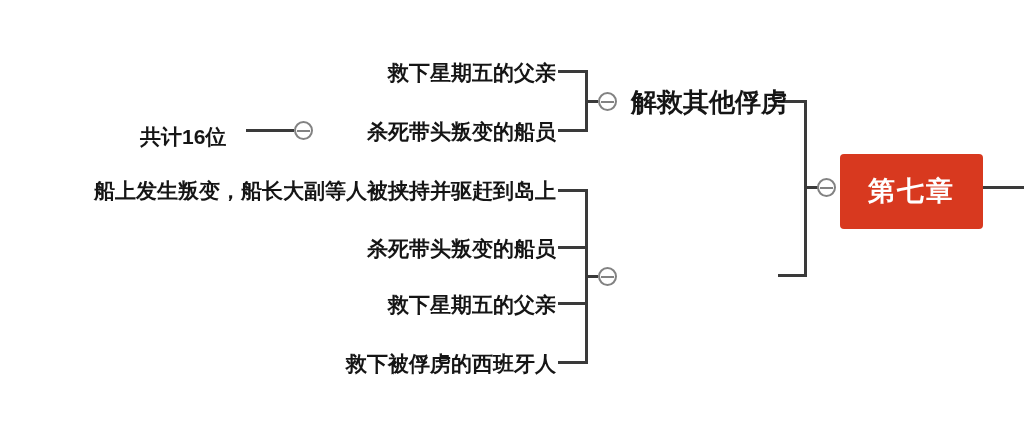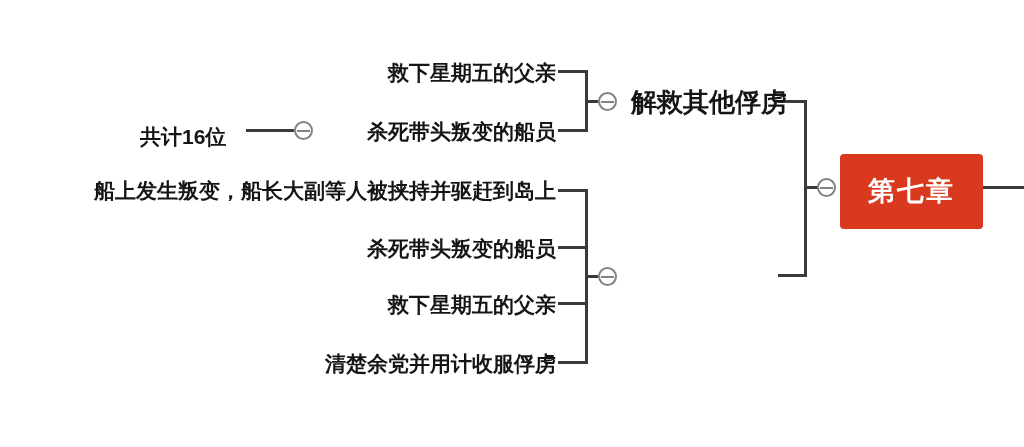--- a/index.html
+++ b/index.html
@@ -103,21 +103,21 @@
   <div class="topic child" style="right:468px;top:131px">杀死带头叛变的船员</div>
 
   <div class="topic child" style="left:140px;top:136px">共计16位</div>
 
   <div class="topic child" style="right:468px;top:190px">船上发生叛变，船长大副等人被挟持并驱赶到岛上</div>
 
   <div class="topic child" style="right:468px;top:248px">杀死带头叛变的船员</div>
 
   <div class="topic child" style="right:468px;top:304px">救下星期五的父亲</div>
 
-  <div class="topic child" style="right:468px;top:363px">清楚余党并用计收服俘虏</div>
+  <div class="topic child" style="right:468px;top:363px">救下被俘虏的西班牙人</div>
 
   <div class="topic mid" style="left:631px;top:102px">解救其他俘虏</div>
 
 
   <div class="root-node">
     <span class="root-label">第七章</span>
   </div>
 
 </div>
 

